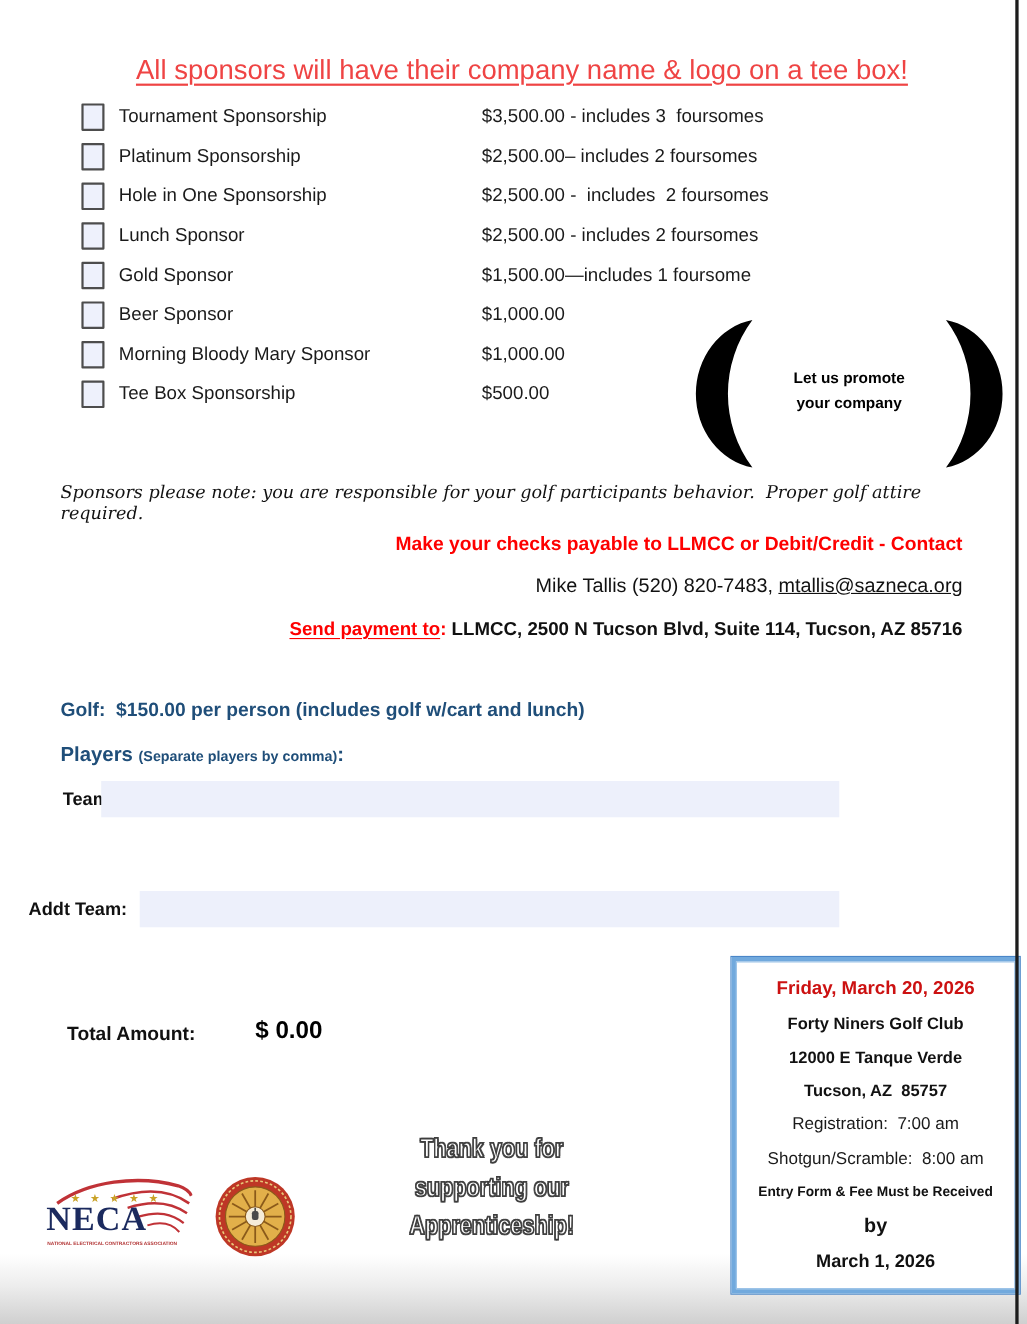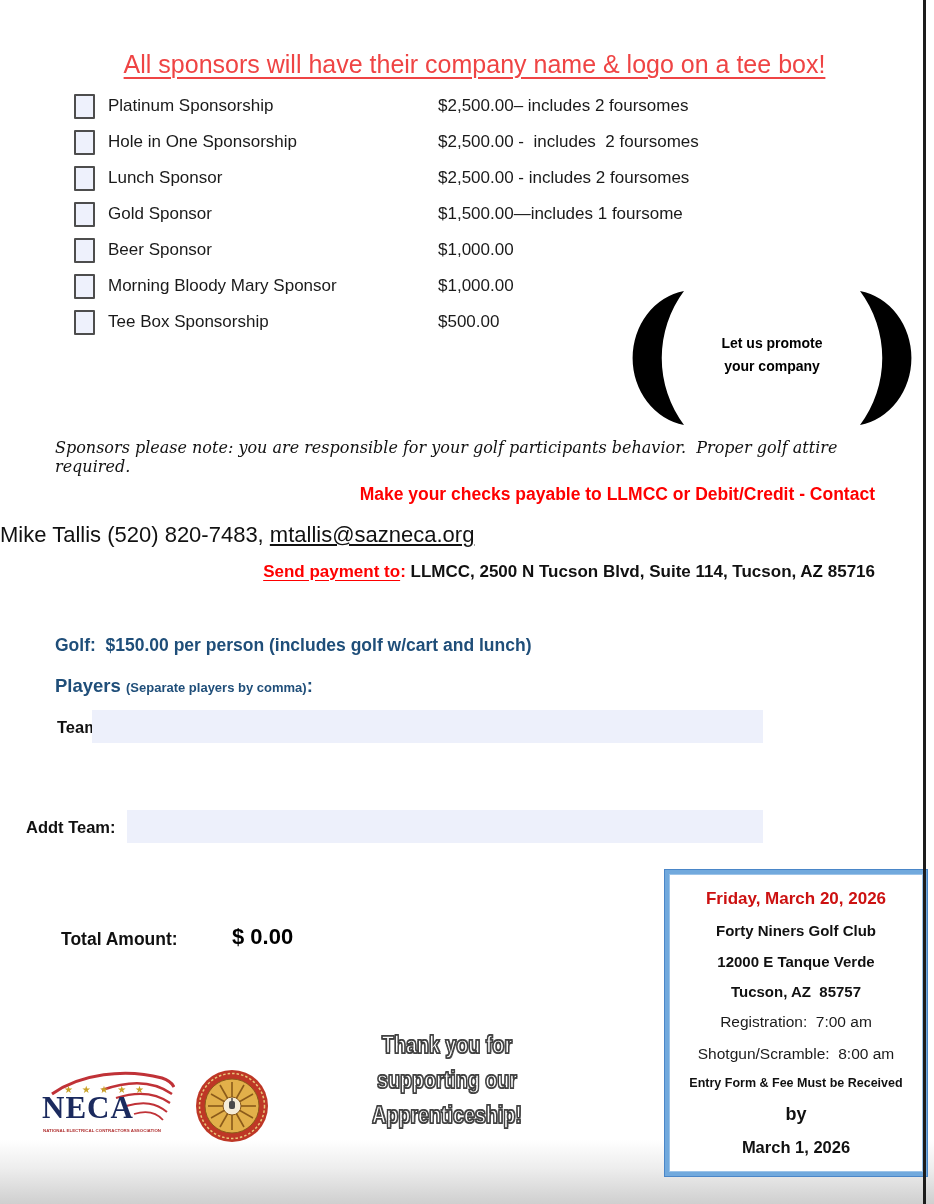--- a/index.html
+++ b/index.html
@@ -68,22 +68,22 @@
   .sponsor-note {
     left:55px; top:438px; width:830px;
     font-family:"DejaVu Serif", serif;
     font-style:italic; font-size:16px; color:#111;
   }
   .checks-line {
     left:0; top:484px; width:875px; text-align:right;
     font-size:17.5px; font-weight:bold; color:#fe0000;
   }
   .contact-line {
-    left:0; top:522px; width:875px; text-align:left;
-    font-size:22px; color:#111;
+    left:0; top:522px; width:875px; text-align:right;
+    font-size:18px; color:#111;
   }
   .contact-line a { color:#111; text-decoration:underline; }
   .payment-line {
     left:0; top:562px; width:875px; text-align:right;
     font-size:17px; font-weight:bold; color:#111;
   }
   .payment-line .red-u { color:#fe0000; text-decoration:underline; text-underline-offset:3px; }
   .payment-line .red { color:#fe0000; }
 
   
@@ -159,20 +159,25 @@
   .ibew-seal { left:194px; top:1068px; width:76px; height:76px; z-index:2; }
 </style>
 </head>
 <body>
 
 <div class="abs bottom-gradient"></div>
 
 <h1 class="abs page-title">All sponsors will have their company name &amp; logo on a tee box!</h1>
 
 <div class="abs sponsor-rows">
+  <div class="sponsor-row">
+    <span class="checkbox"></span>
+    <span class="sponsor-label prewrap">Tournament Sponsorship</span>
+    <span class="sponsor-price prewrap">$3,500.00 - includes 3  foursomes</span>
+  </div>
   <div class="sponsor-row">
     <span class="checkbox"></span>
     <span class="sponsor-label prewrap">Platinum Sponsorship</span>
     <span class="sponsor-price prewrap">$2,500.00– includes 2 foursomes</span>
   </div>
   <div class="sponsor-row">
     <span class="checkbox"></span>
     <span class="sponsor-label prewrap">Hole in One Sponsorship</span>
     <span class="sponsor-price prewrap">$2,500.00 -  includes  2 foursomes</span>
   </div>

